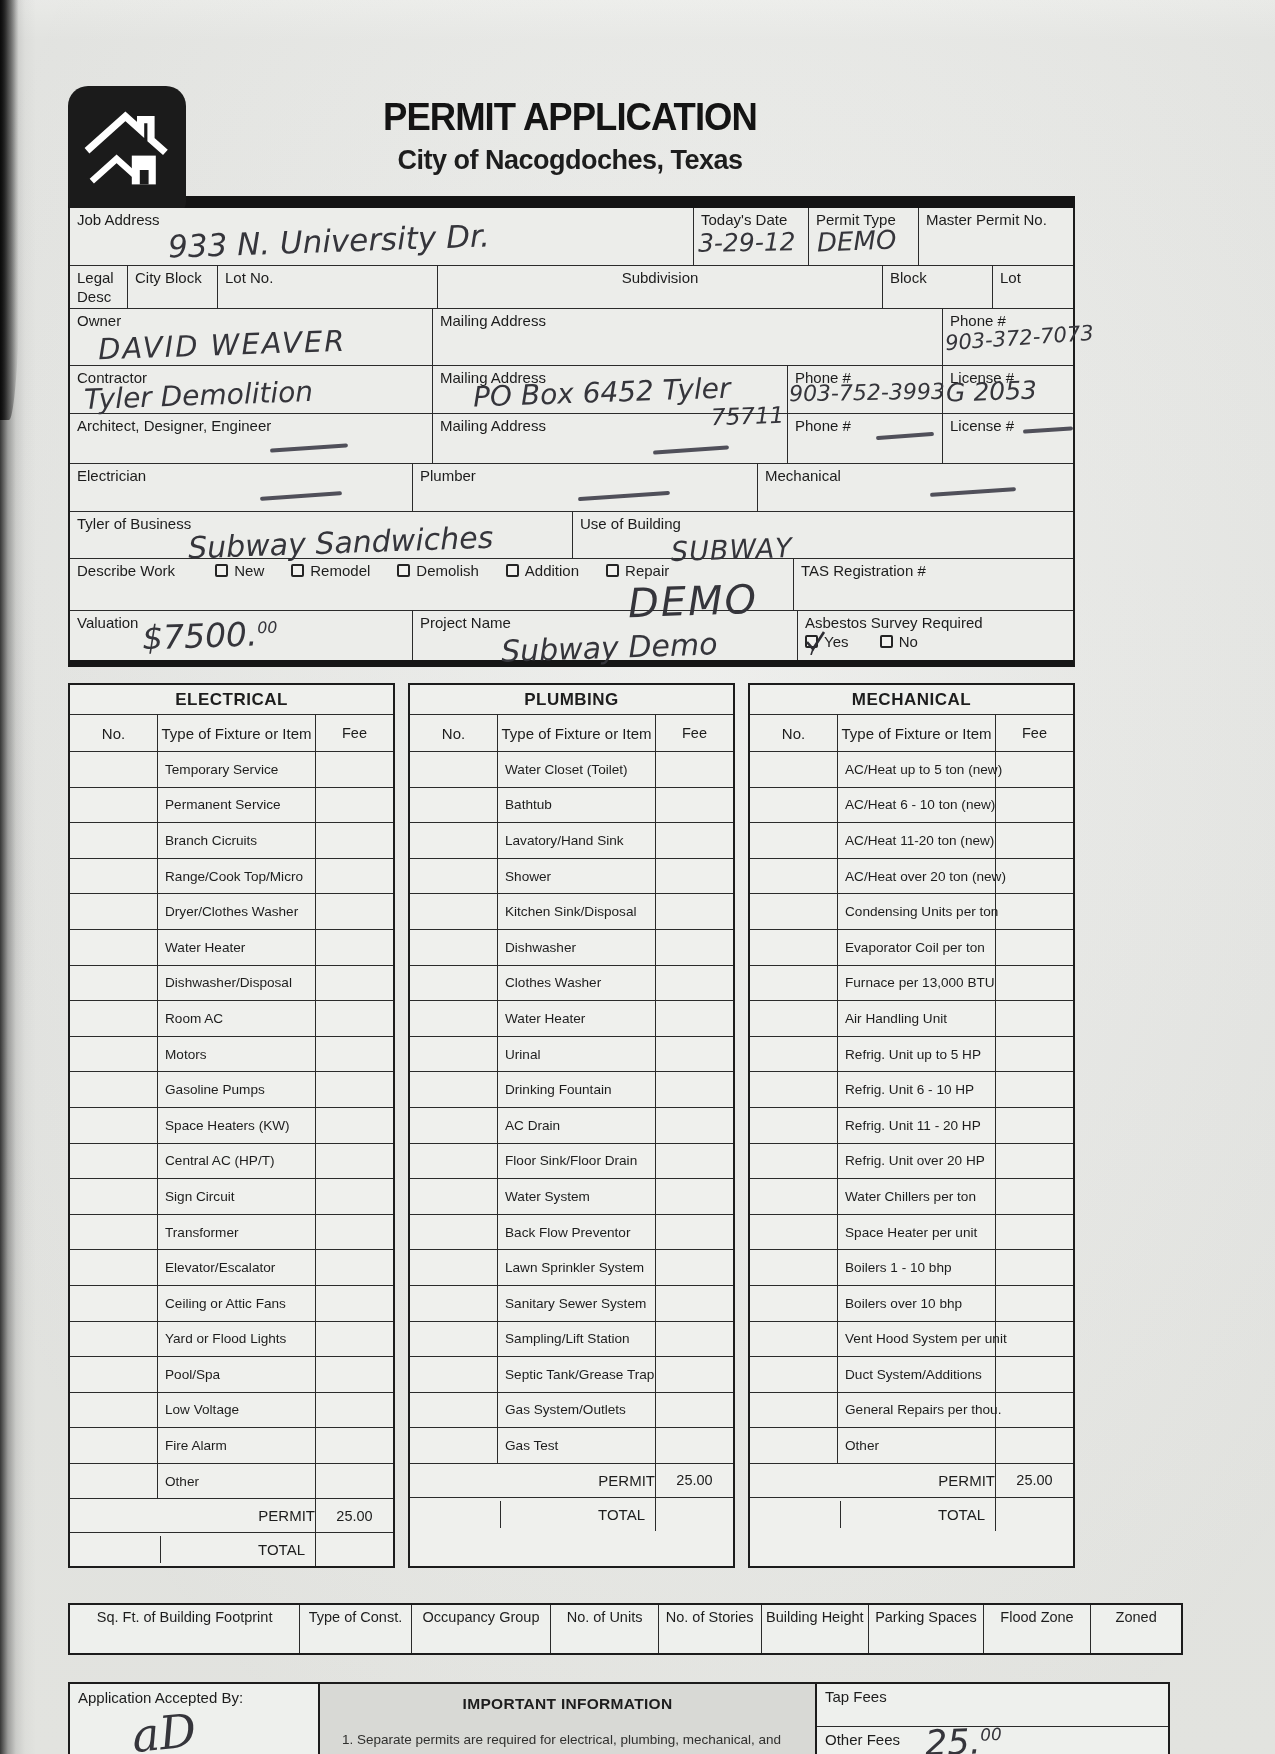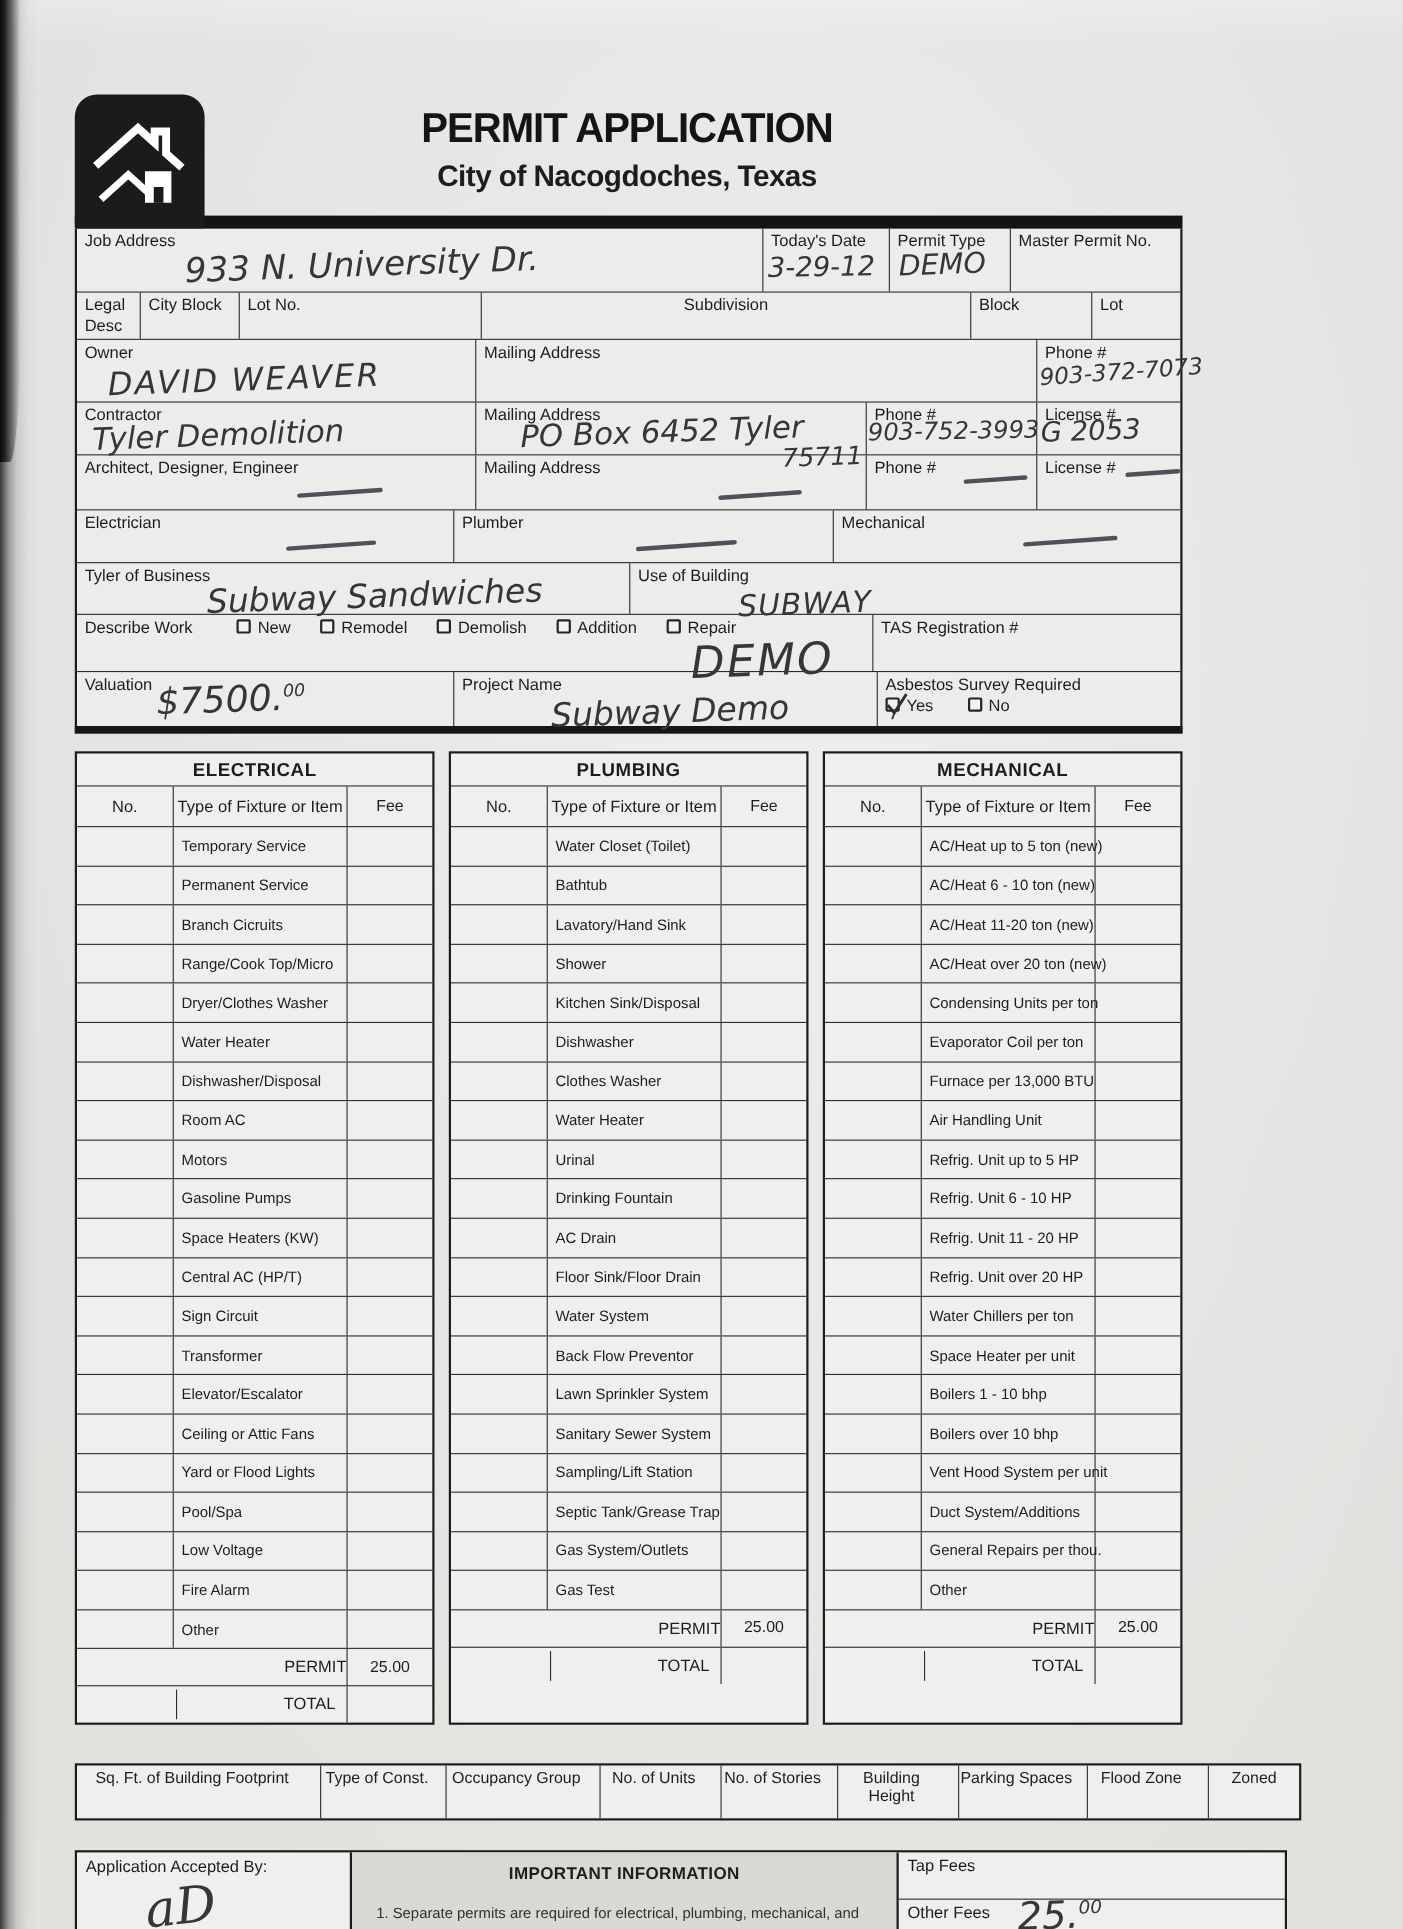--- a/index.html
+++ b/index.html
@@ -75,21 +75,21 @@
   .ft-row { display:flex; height:35.6px; border-bottom:1px solid #2b2b2b; }
   .ft-row .col-type { justify-content:flex-start; padding-left:7px; font-size:13.6px; white-space:nowrap; }
   .ft-permit { display:flex; height:34px; border-bottom:1px solid #2b2b2b; font-size:15px; }
   .ft-permit .pl { width:246px; border-right:1px solid #2b2b2b; flex:none; justify-content:flex-end; }
   .ft-total { display:flex; height:33px; font-size:15px; }
   .ft-total .hatch { width:88px; flex:none; border-right:1px solid #2b2b2b; margin:3px 0 3px 3px;
      background:repeating-linear-gradient(55deg,#3c3c3c 0 3px,#eceuda 0, #ecedea 3px 9px); }
   .ft-total .tl { width:155px; flex:none; border-right:1px solid #2b2b2b; justify-content:flex-end; padding-right:10px; }
 
   
-  .binfo { position:absolute; left:68px; top:1603px; width:1115px; height:52px; border:2px solid #1c1c1c; display:flex; background:#eef0ed; z-index:2;gap:12px; }
+  .binfo { position:absolute; left:68px; top:1603px; width:1115px; height:52px; border:2px solid #1c1c1c; display:flex; background:#eef0ed; z-index:2; }
   .binfo > div { border-left:1px solid #2b2b2b; font-size:14.5px; text-align:center; padding-top:4px; }
   .binfo > div:nth-of-type(1){ border-left:none; width:230px; }
   .binfo > div:nth-of-type(2){ width:112px; } .binfo > div:nth-of-type(3){ width:140px; }
   .binfo > div:nth-of-type(4){ width:108px; } .binfo > div:nth-of-type(5){ width:103px; }
   .binfo > div:nth-of-type(6){ width:108px; } .binfo > div:nth-of-type(7){ width:115px; }
   .binfo > div:nth-of-type(8){ width:108px; } .binfo > div:nth-of-type(9){ width:91px; }
 
   
   .footer { position:absolute; left:68px; top:1682px; width:1102px; height:120px; border:2px solid #1c1c1c; display:flex; background:#eef0ed; z-index:2; }
   .f-left { width:250px; flex:none; border-right:2px solid #1c1c1c; position:relative; padding:5px 8px; font-size:15px; }

